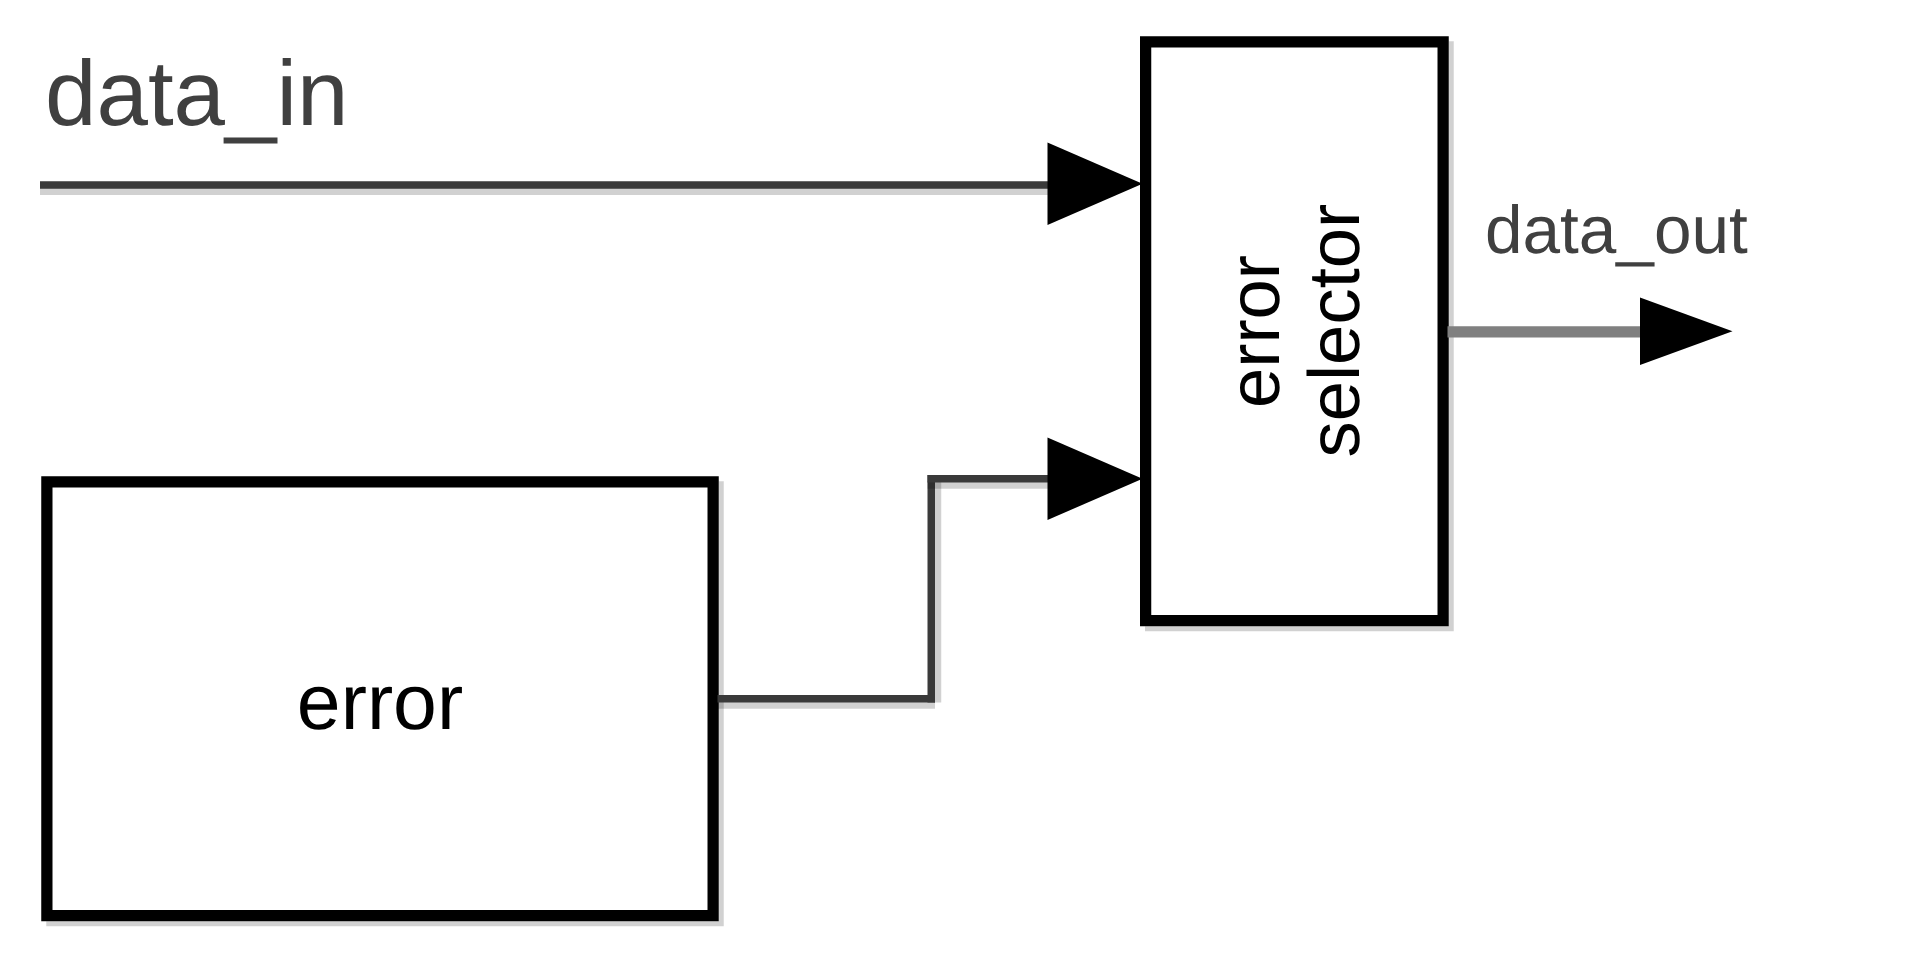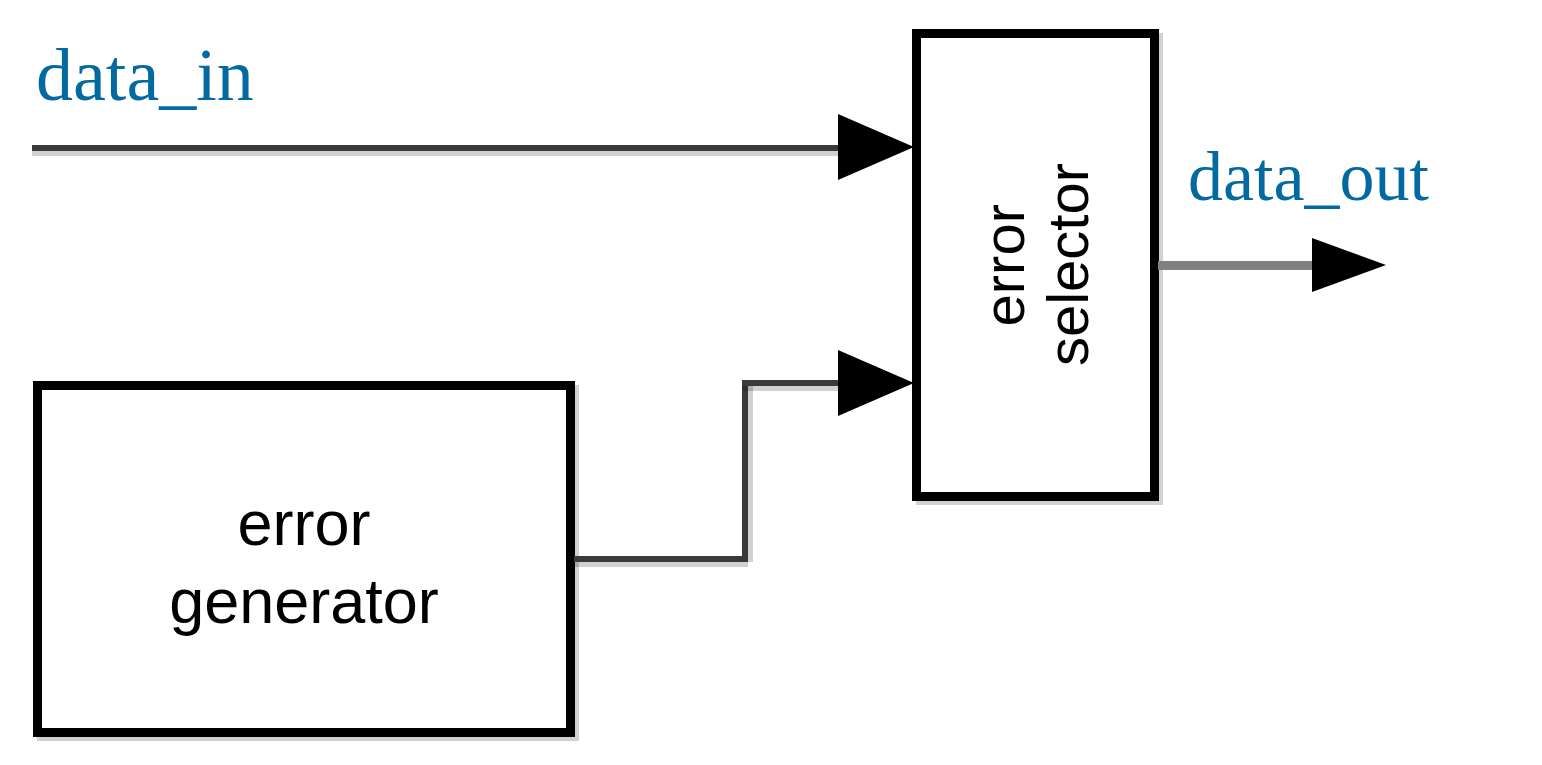--- a/index.html
+++ b/index.html
@@ -111,50 +111,48 @@
     border-color: transparent transparent transparent #000000;
     border-width: 33px 0 33px 76px;
   }
   .arrowhead.small {
     border-width: 27px 0 27px 74px;
   }
 
   
   .signal-label {
     position: absolute;
-    color: #0369a1;
+    color: #404040;
     white-space: nowrap;
     line-height: 1;
-    font-family: Liberation Serif, serif;
   }
   #label-data-in {
     left: 36px;
     top: 38px;
     font-size: 74px;
   }
   #label-data-out {
     left: 1188px;
-    top: 142px;
-    font-size: 70px;
+    top: 157px;
+    font-size: 54px;
   }
 </style>
 </head>
 <body>
 
 <div id="diagram-root">
 
   <div class="signal-label" id="label-data-in">data_in</div>
 
   <div class="wire-h" id="wire-data-in" style="left:32px; top:145px; width:810px;"></div>
   <div class="arrowhead" id="arrow-data-in" style="left:838px; top:114px;"></div>
 
   <div class="block" id="block-error-sequence-generator">
     <div class="block-label">
       <span>error</span>
-      <span>generator</span>
     </div>
   </div>
 
   <div class="wire-h" id="wire-gen-out-h1" style="left:574px; top:556px; width:174px;"></div>
   <div class="wire-v" id="wire-gen-out-v" style="left:742px; top:380px; height:182px;"></div>
   <div class="wire-h" id="wire-gen-out-h2" style="left:742px; top:380px; width:104px;"></div>
   <div class="arrowhead" id="arrow-gen-out" style="left:838px; top:350px;"></div>
 
   <div class="block" id="block-error-selector">
     <div class="vlabel-wrap">

